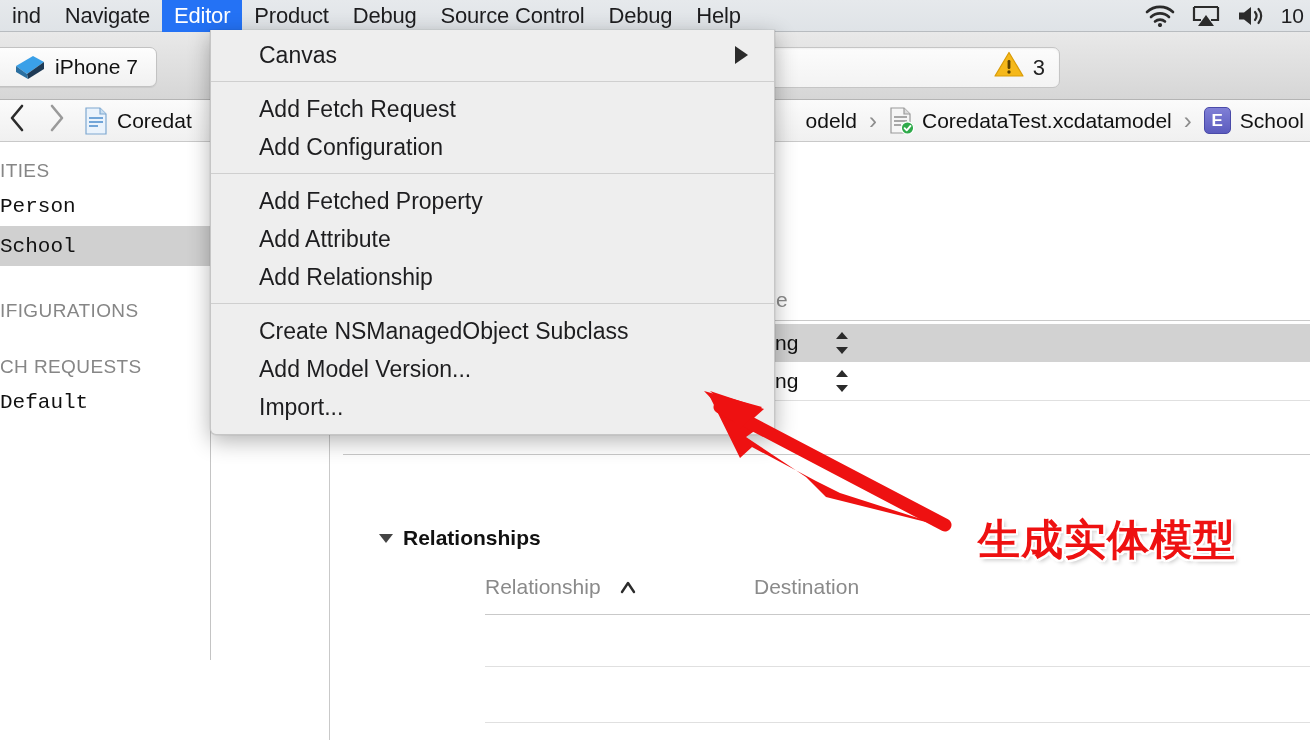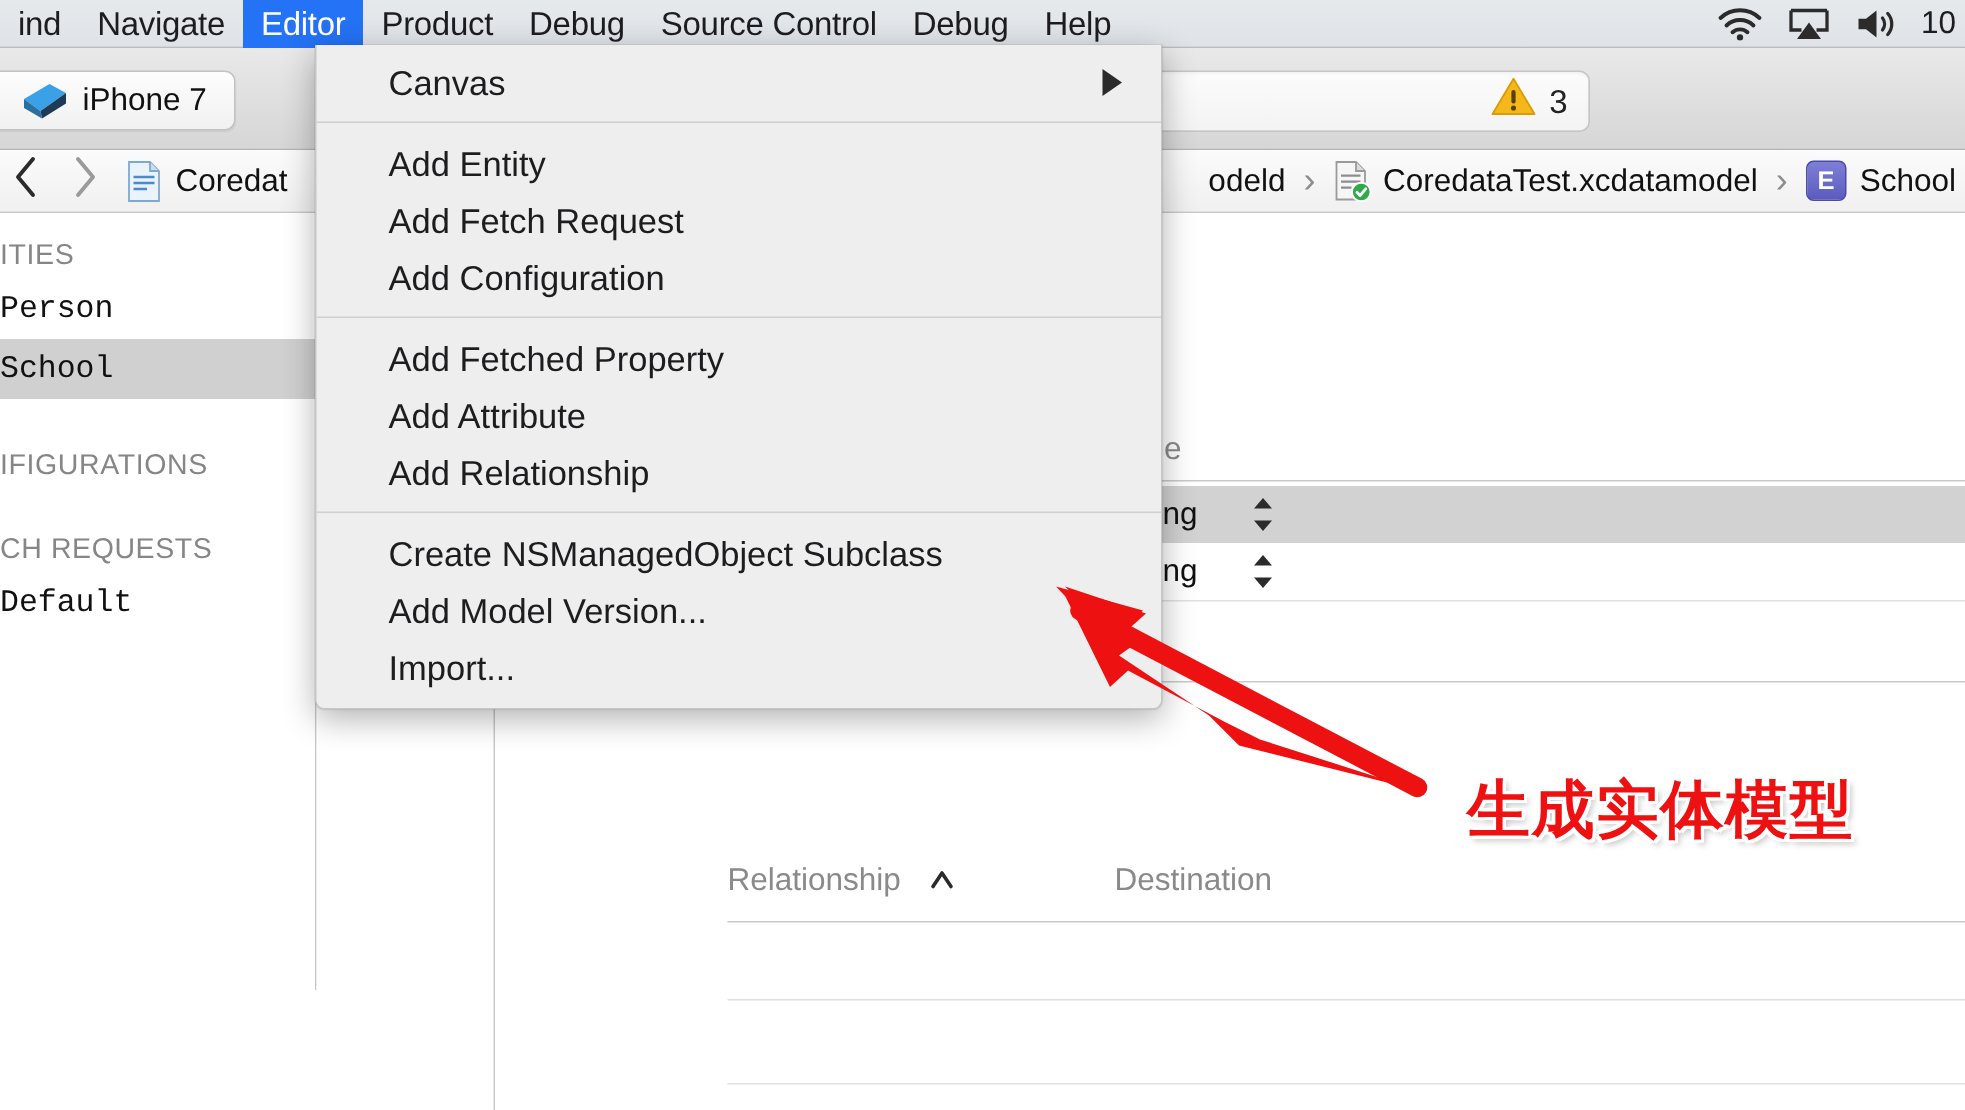--- a/index.html
+++ b/index.html
@@ -328,50 +328,51 @@
           <svg width="16" height="26" viewBox="0 0 16 26">
             <path d="M8 2 L14 9 L2 9 Z" fill="#2b2b2b"></path>
             <path d="M8 24 L14 17 L2 17 Z" fill="#2b2b2b"></path>
           </svg>
         </span>
       </div>
 
       <div class="grid-line" style="left:132px; top:258px; width:1099px;"></div>
       <div class="grid-line strong" style="left:132px; top:312px; width:1099px;"></div>
 
+      <div class="section-title" style="left:168px; top:384px;">
+        <span class="disclosure"></span>
+        <span>Relationships</span>
+      </div>
 
       <div class="table-head" style="left:274px; top:433px; display:flex; align-items:center; gap:18px;">
         <span>Relationship</span>
         <span>
           <svg width="18" height="14" viewBox="0 0 18 14">
               <path d="M3 12 L9 3 L15 12" stroke="#2b2b2b" stroke-width="2.4" fill="none" stroke-linecap="round" stroke-linejoin="round"></path>
             </svg>
         </span>
       </div>
-      <div class="table-head" style="left:532px; top:433px;">Destination</div>
+      <div class="table-head" style="left:543px; top:433px;">Destination</div>
 
       <div class="grid-line strong" style="left:274px; top:472px; width:957px;"></div>
       <div class="grid-line" style="left:274px; top:524px; width:957px;"></div>
       <div class="grid-line" style="left:274px; top:580px; width:957px;"></div>
 
     </div>
   </div>
 
   <div class="menu">
 
     <div class="menu-item">
       <span>Canvas</span>
       <span class="submenu-arrow"></span>
     </div>
 
     <div class="menu-sep"></div>
 
-    <div class="menu-item">
-      <span>Add Entity</span>
-    </div>
     <div class="menu-item">
       <span>Add Fetch Request</span>
     </div>
     <div class="menu-item">
       <span>Add Configuration</span>
     </div>
 
     <div class="menu-sep"></div>
 
     <div class="menu-item">

